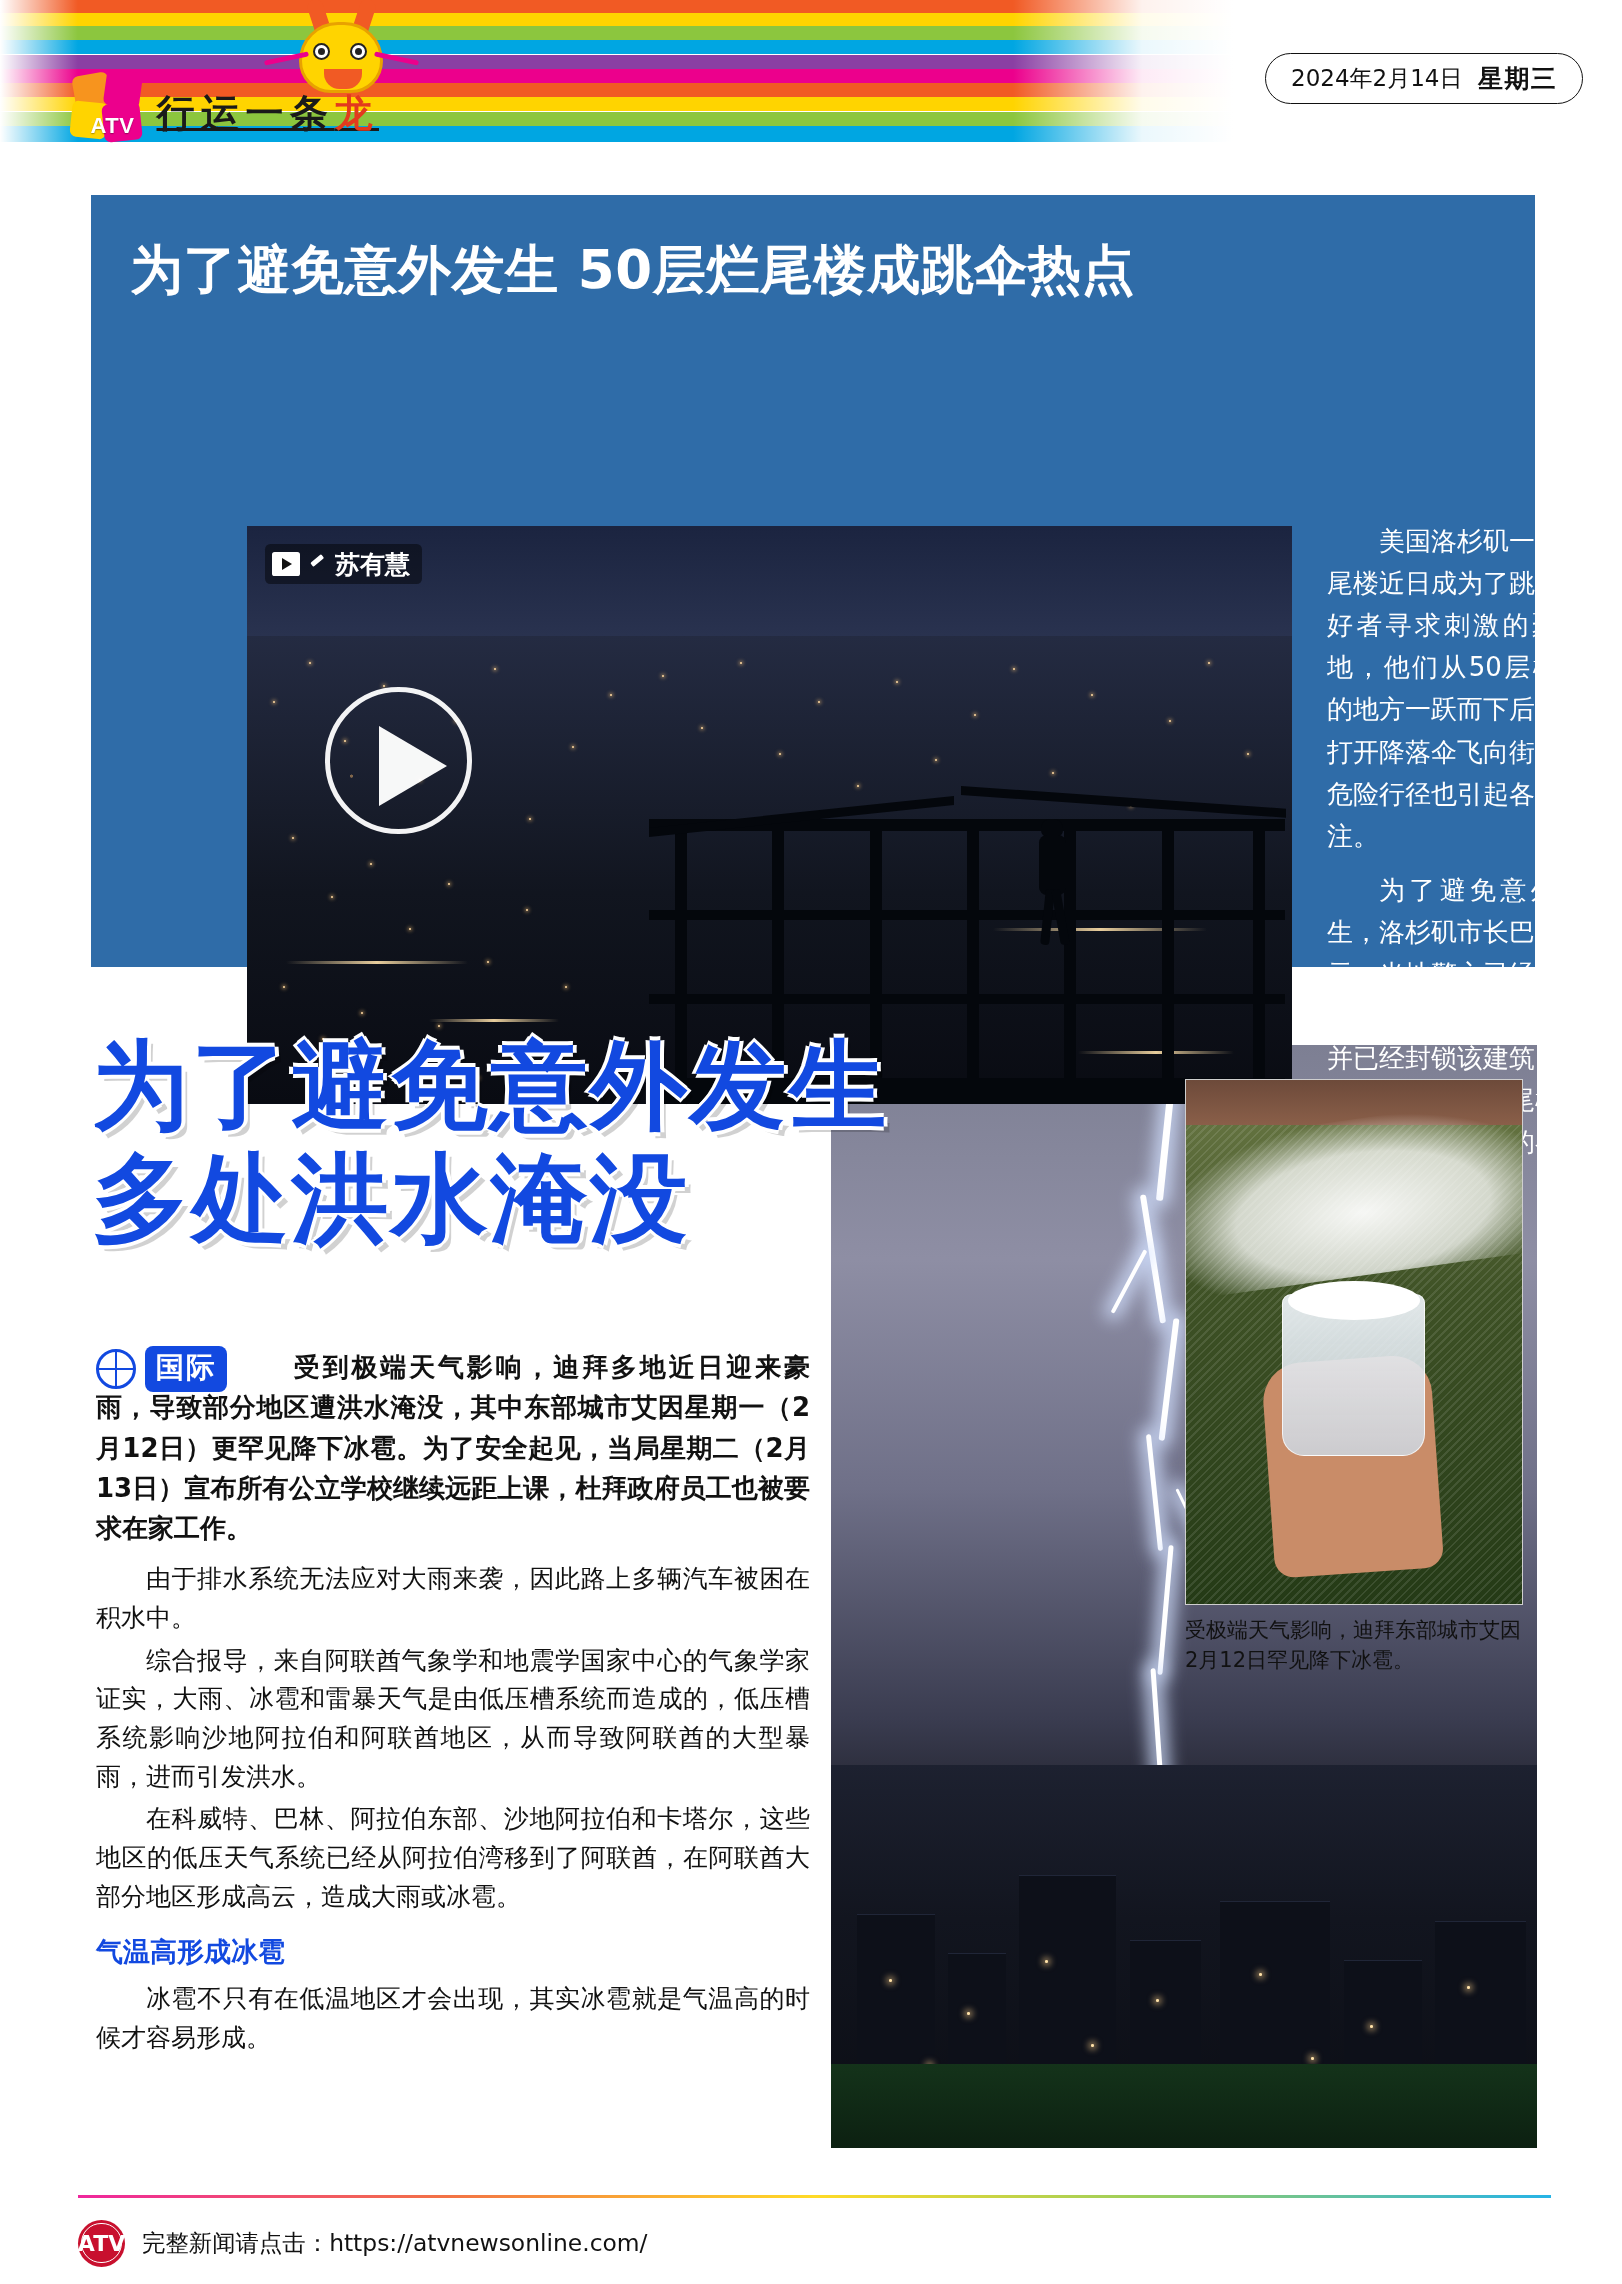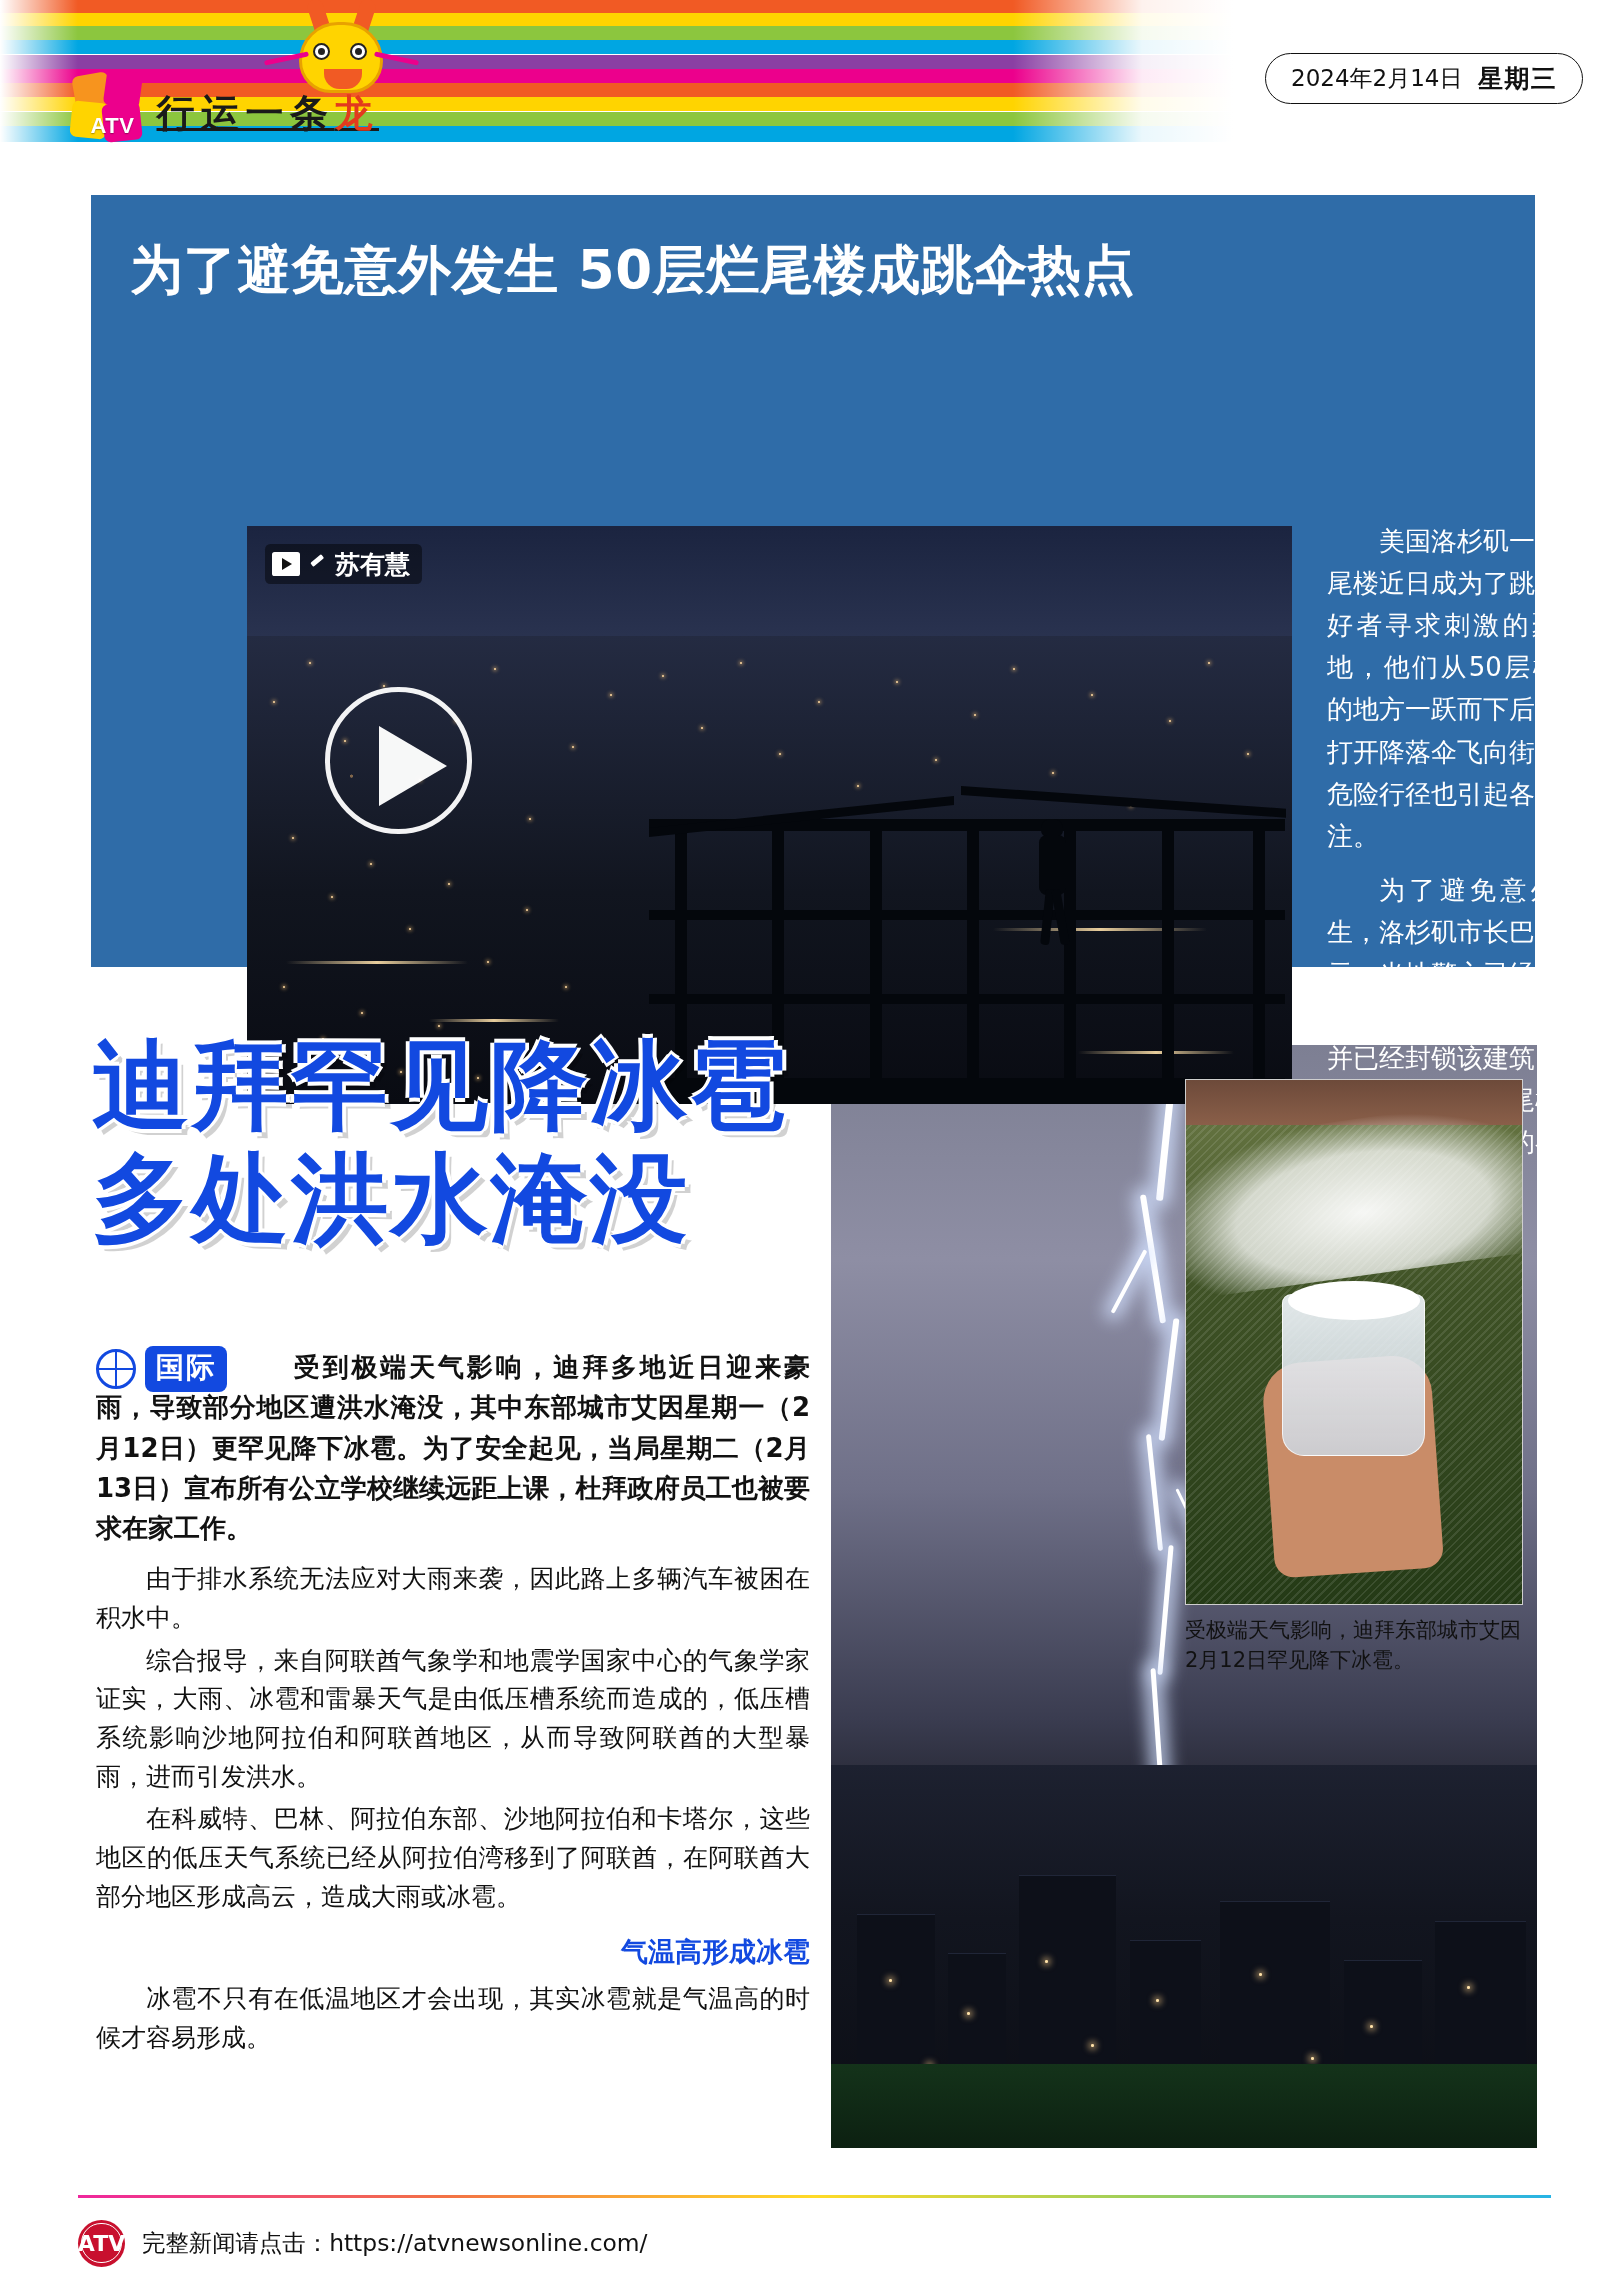--- a/index.html
+++ b/index.html
@@ -329,21 +329,21 @@
     line-height: 1.55;
     margin: 0 0 3.9px 0;
     text-indent: 2em;
     text-align: justify;
     text-align-last: left;
   }
   .subhead {
     color: #1249e0;
     font-weight: bold;
     font-size: 27px;
-    text-align: right;
+    text-align: left;
     margin: 17px 0 10.4px 0;
     font-family: "DejaVu Sans", sans-serif;
   }
 
   
   .hail-photo {
     position: absolute;
     left: 1185px; top: 1079px;
     width: 338px; height: 526px;
     background: #2b3a1c;
@@ -631,21 +631,21 @@
       <span style="left:539px; top:260px;"></span>
     <span style="left:636px; top:221px;"></span>
       <span style="left:260px; top:279px;"></span>
     <span style="left:480px; top:292px;"></span>
       <span style="left:97px; top:299px;"></span>
     <div class="storm-ground"></div>
   </div>
 </div>
 
 <div class="story2-head">
-  <span class="l1">迪拜罕见降冰雹</span>
+  <span class="l1">为了避免意外发生</span>
   <span class="l2">多处洪水淹没</span>
 </div>
 
 <div class="intl-badge">
   <span class="globe"></span>
   <span class="intl-label">国际</span>
 </div>
 
 <div class="body-col">
   <p class="lede"><span class="spacer"></span><span>受到极端天气影响，迪拜多地近日迎来豪雨，导致部分地区遭洪水淹没，其中东部城市艾因星期一（2月12日）更罕见降下冰雹。为了安全起见，当局星期二（2月13日）宣布所有公立学校继续远距上课，杜拜政府员工也被要求在家工作。</span></p>

